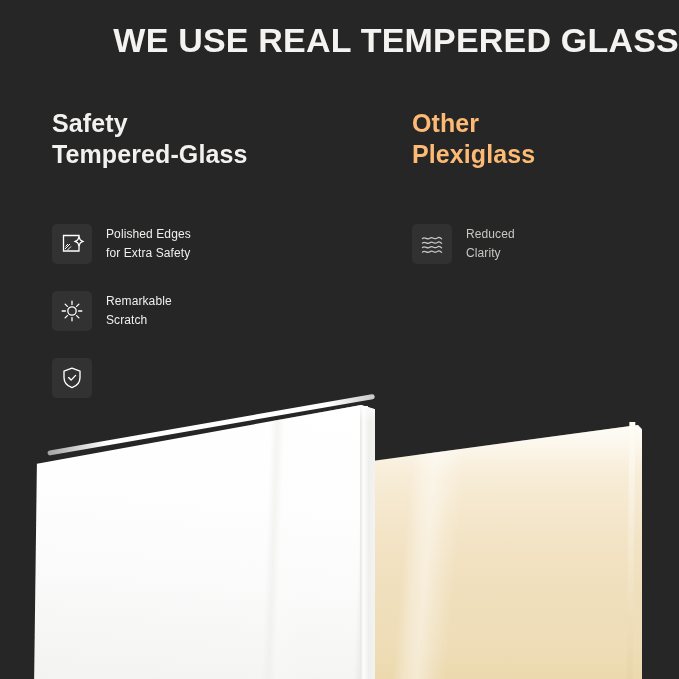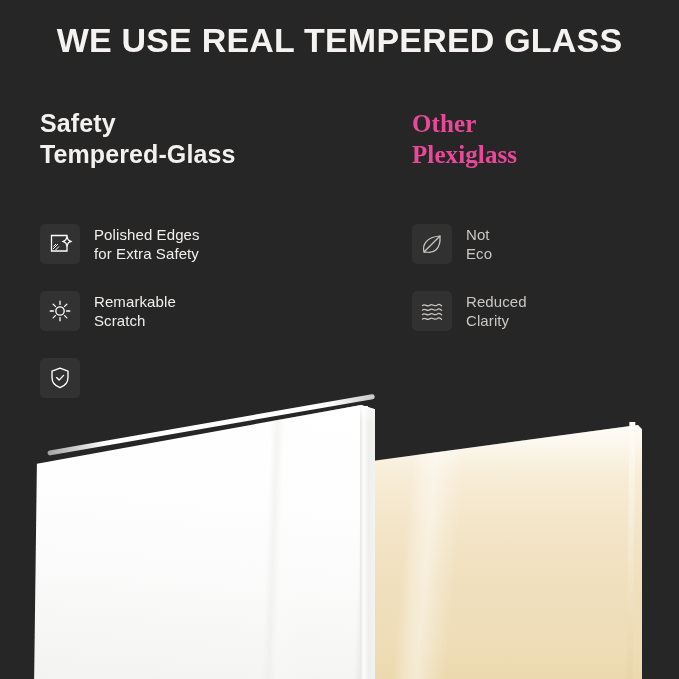--- a/index.html
+++ b/index.html
@@ -17,47 +17,47 @@
     background: #262626;
     overflow: hidden;
   }
 
   
   .headline {
     position: absolute;
     left: 0;
     top: 20px;
     width: 679px;
-    text-align: center;
+    text-align: right;
     color: #f4f3f1;
     font-size: 34px;
     font-weight: bold;
     letter-spacing: 0.2px;
     line-height: 40px;
     white-space: nowrap;
   }
 
   
   .col {
     position: absolute;
     top: 108px;
   }
-  .col.left  { left: 40px;  width: 330px; }
+  .col.left  { left: 52px;  width: 330px; }
   .col.right { left: 412px; width: 260px; }
 
   .col-title {
     font-size: 25px;
     font-weight: 600;
     line-height: 31px;
     letter-spacing: 0.1px;
     white-space: pre-line;
     margin: 0 0 0 0;
   }
   .col.left  .col-title { color: #f2f1ef; }
-  .col.right .col-title { color: #ec4899; font-family: Liberation Serif, serif; }
+  .col.right .col-title { color: #fdba74; }
 
   .rows {
     position: absolute;
     top: 102px;
     left: 0;
     right: 0;
   }
   .feature-row {
     display: flex;
     align-items: center;
@@ -71,21 +71,21 @@
     border-radius: 5px;
     background: #333232;
     display: flex;
     align-items: center;
     justify-content: center;
   }
   .col.right .icon-tile { background: #323131; }
   .icon-tile svg { display: block; }
 
   .feature-label {
-    font-size: 15px;
+    font-size: 12px;
     line-height: 19px;
     white-space: pre-line;
     letter-spacing: 0.1px;
   }
   .col.left  .feature-label { color: #f0efed; }
   .col.right .feature-label { color: #c9c7c4; }
 
   
   .panels {
     position: absolute;
@@ -269,30 +269,20 @@
       </div>
 
     </div>
   </div>
 
   <div class="col right">
     <div class="col-title">Other
 Plexiglass</div>
     <div class="rows">
 
-      <div class="feature-row">
-        <span class="icon-tile">
-          <svg width="26" height="26" viewBox="0 0 26 26" fill="none" stroke="#c9c7c4" stroke-width="1.25" stroke-linecap="round" stroke-linejoin="round">
-            <path d="M5 21 C3.2 13.8 7.4 6 21 5 C22 18.6 14.2 22.8 7 21 Z"></path>
-            <path d="M5.2 20.8 L20.8 5.2"></path>
-          </svg>
-        </span>
-        <span class="feature-label">Not
-Eco</span>
-      </div>
 
 
       <div class="feature-row">
         <span class="icon-tile">
           <svg width="26" height="26" viewBox="0 0 26 26" fill="none" stroke="#c9c7c4" stroke-width="1.25" stroke-linecap="round">
             <path d="M3.4 7.6 C6 5.2 8.2 9.6 10.8 7.3 C13.4 5 15.6 9.4 18.2 7.1 C20.1 5.4 21.4 6.9 22.6 7.8"></path>
             <path d="M3.4 12.1 C6 9.7 8.2 14.1 10.8 11.8 C13.4 9.5 15.6 13.9 18.2 11.6 C20.1 9.9 21.4 11.4 22.6 12.3"></path>
             <path d="M3.4 16.6 C6 14.2 8.2 18.6 10.8 16.3 C13.4 14 15.6 18.4 18.2 16.1 C20.1 14.4 21.4 15.9 22.6 16.8"></path>
             <path d="M3.4 21.1 C6 18.7 8.2 23.1 10.8 20.8 C13.4 18.5 15.6 22.9 18.2 20.6 C20.1 18.9 21.4 20.4 22.6 21.3"></path>
           </svg>

